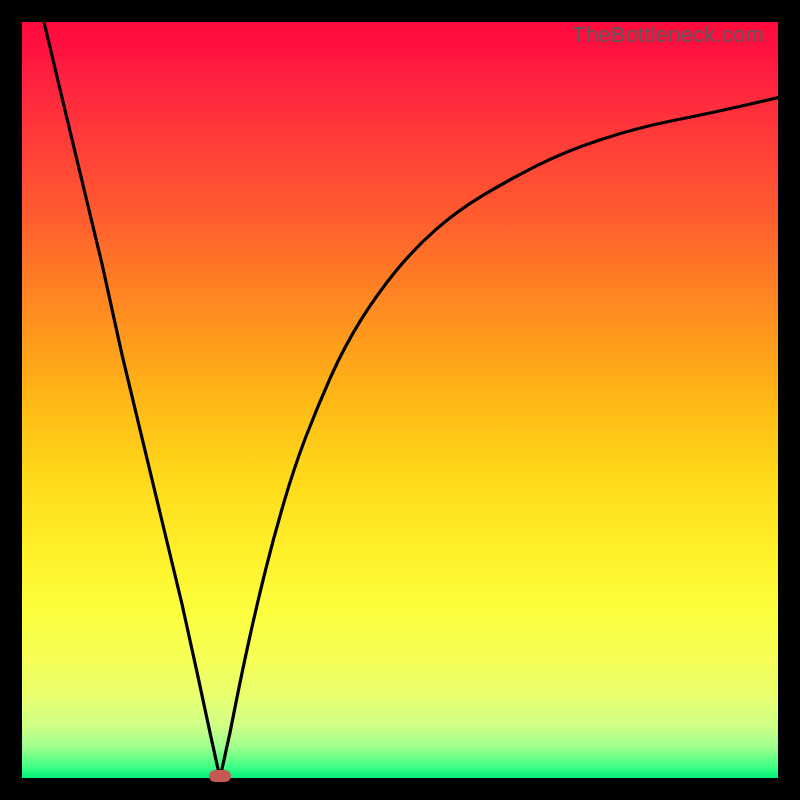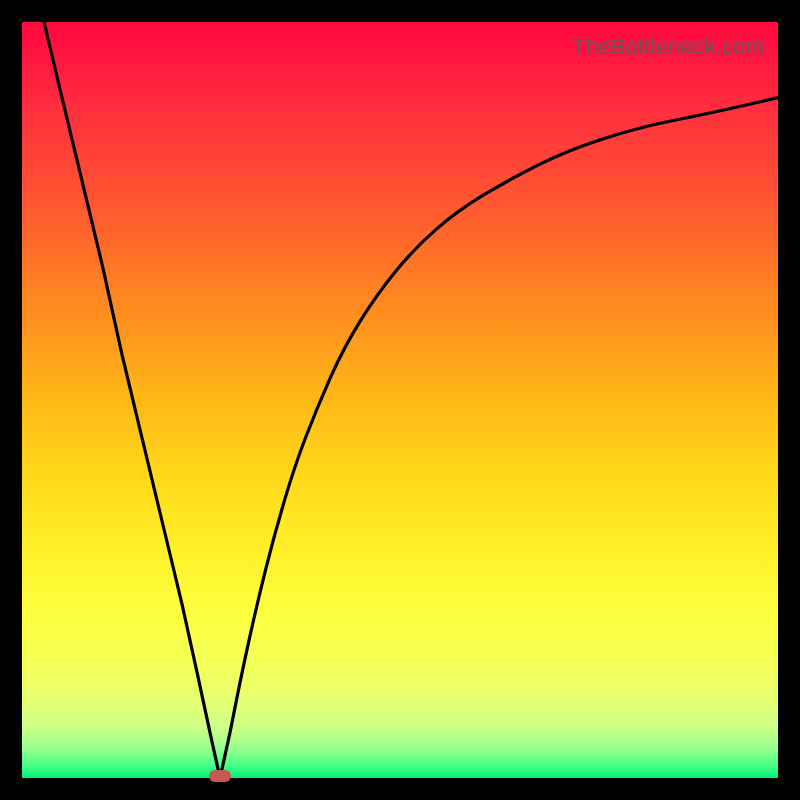--- a/index.html
+++ b/index.html
@@ -47,21 +47,20 @@
   }
   .watermark {
     position: absolute;
     top: 0px;
     right: 14px;
     color: #5b5b5b;
     font-size: 22px;
     font-weight: 500;
     letter-spacing: 0.2px;
     user-select: none;
-    margin-top: 12px;
   }
   .curve-svg {
     position: absolute;
     left: 0;
     top: 0;
     width: 756px;
     height: 756px;
   }
   .marker {
     position: absolute;

